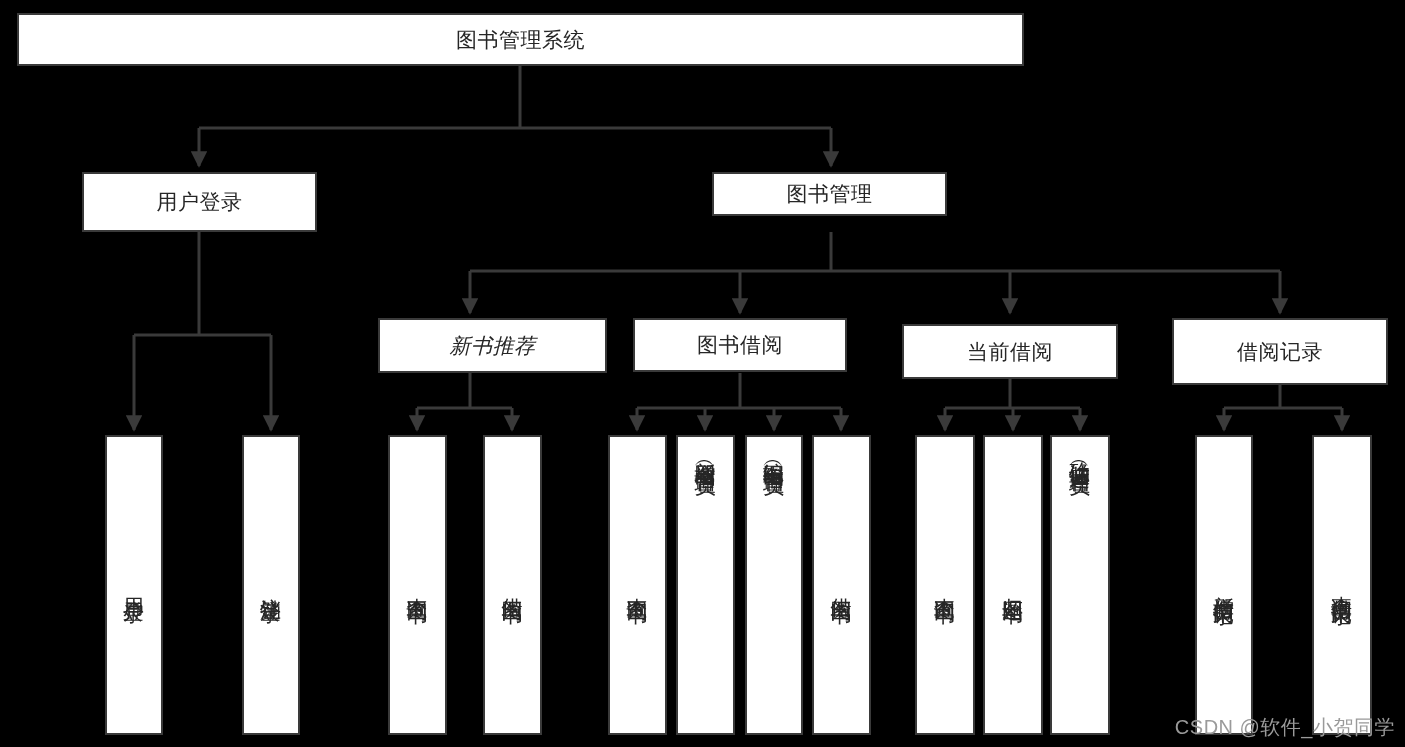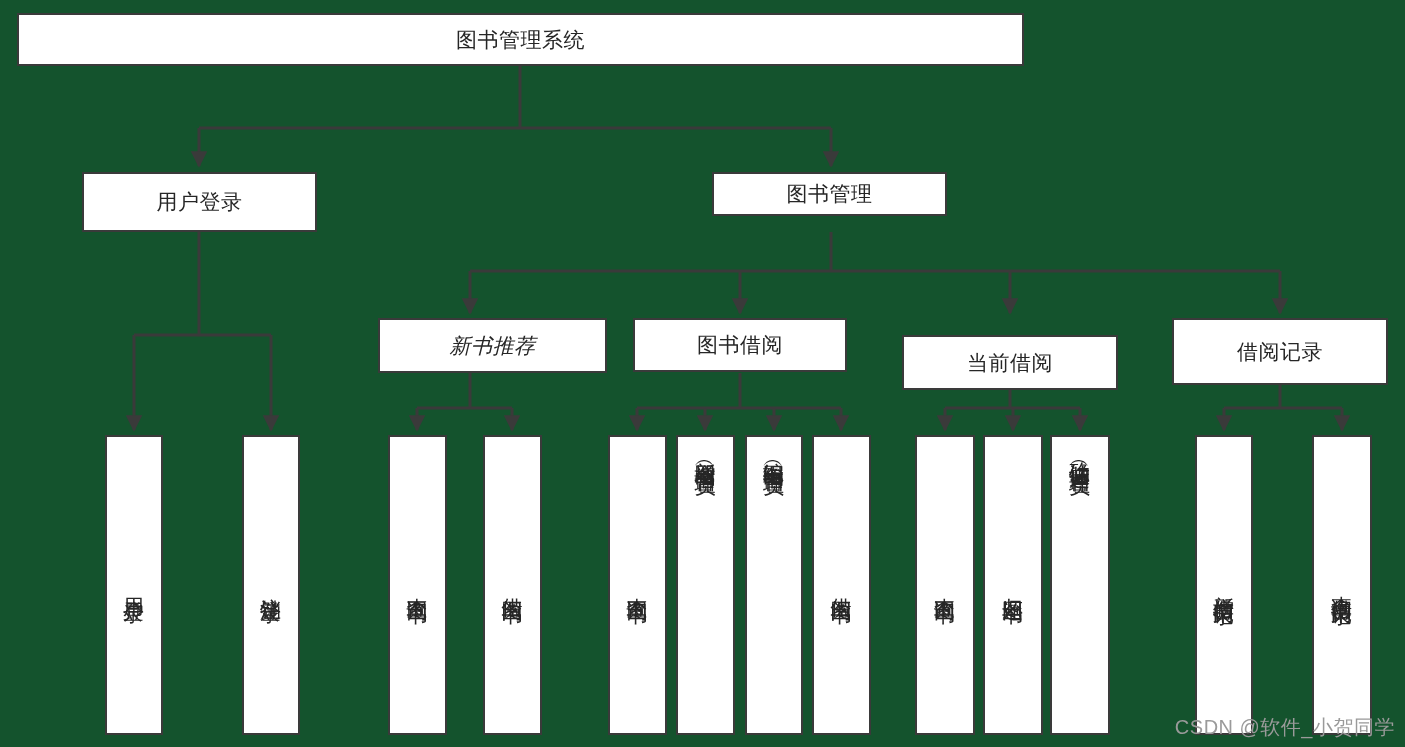--- a/index.html
+++ b/index.html
@@ -7,21 +7,21 @@
     padding: 0;
     background: #ffffff;
   }
   body {
     font-family: "Liberation Sans", "DejaVu Sans", sans-serif;
   }
   #diagram-root {
     position: relative;
     width: 1405px;
     height: 747px;
-    background: #14532d;
+    background: #000000;
     overflow: hidden;
   }
   #edge-layer {
     position: absolute;
     left: 0;
     top: 0;
     width: 1405px;
     height: 747px;
   }
   .node {
@@ -139,21 +139,21 @@
   <div class="node horiz" id="node-l2-1" style="left: 712px; top: 172px; width: 235px; height: 44px;">
     <span class="node-label">图书管理</span>
   </div>
 
   <div class="node horiz" id="node-l3-0" style="left: 378px; top: 318px; width: 229px; height: 55px; font-style: italic;">
     <span class="node-label">新书推荐</span>
   </div>
   <div class="node horiz" id="node-l3-1" style="left: 633px; top: 318px; width: 214px; height: 54px;">
     <span class="node-label">图书借阅</span>
   </div>
-  <div class="node horiz" id="node-l3-2" style="left: 902px; top: 335px; width: 216px; height: 55px;">
+  <div class="node horiz" id="node-l3-2" style="left: 902px; top: 324px; width: 216px; height: 55px;">
     <span class="node-label">当前借阅</span>
   </div>
   <div class="node horiz" id="node-l3-3" style="left: 1172px; top: 318px; width: 216px; height: 67px;">
     <span class="node-label">借阅记录</span>
   </div>
 
   <div class="node vert centered" id="node-leaf-0" style="left: 105px; top: 435px; width: 58px; height: 300px;">
     <span class="node-label">用户登录</span>
   </div>
   <div class="node vert centered" id="node-leaf-1" style="left: 242px; top: 435px; width: 58px; height: 300px;">

